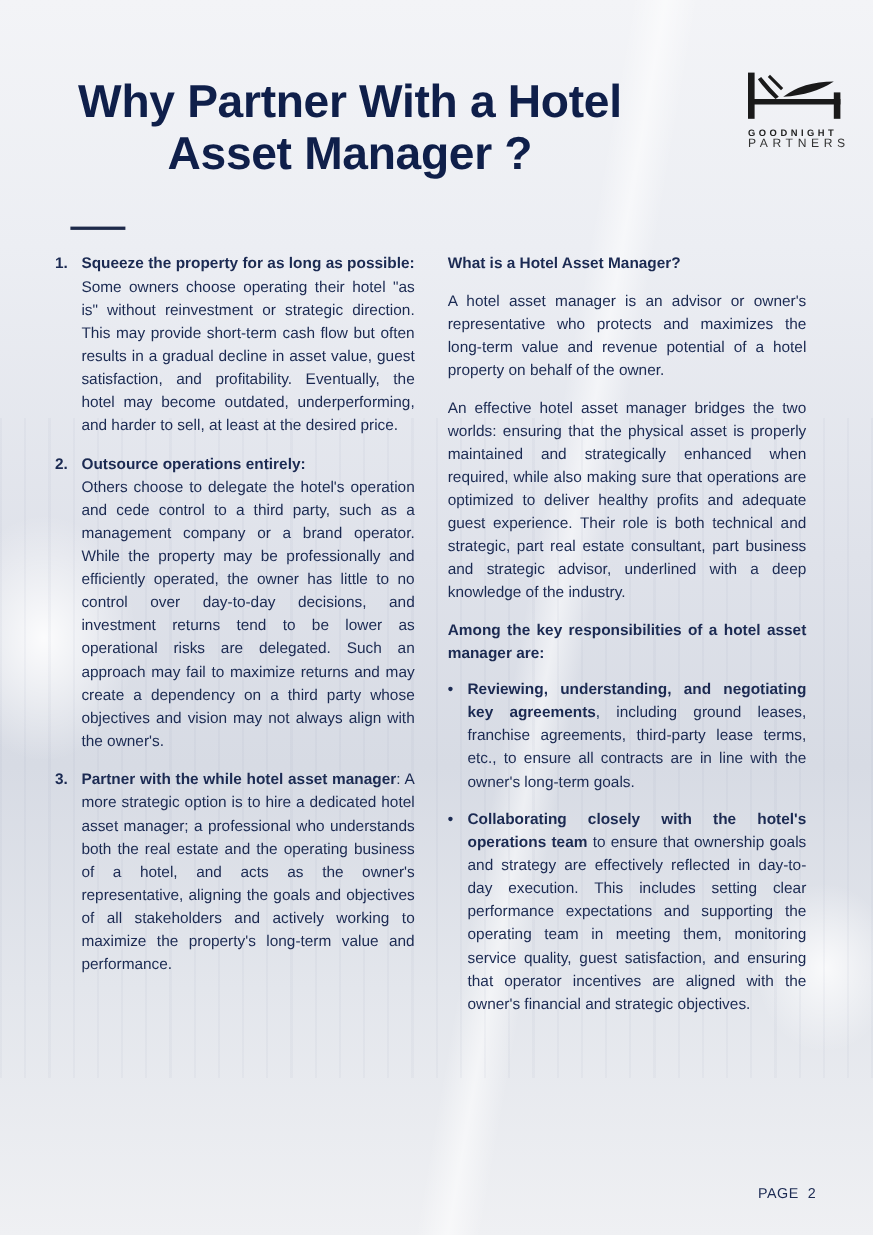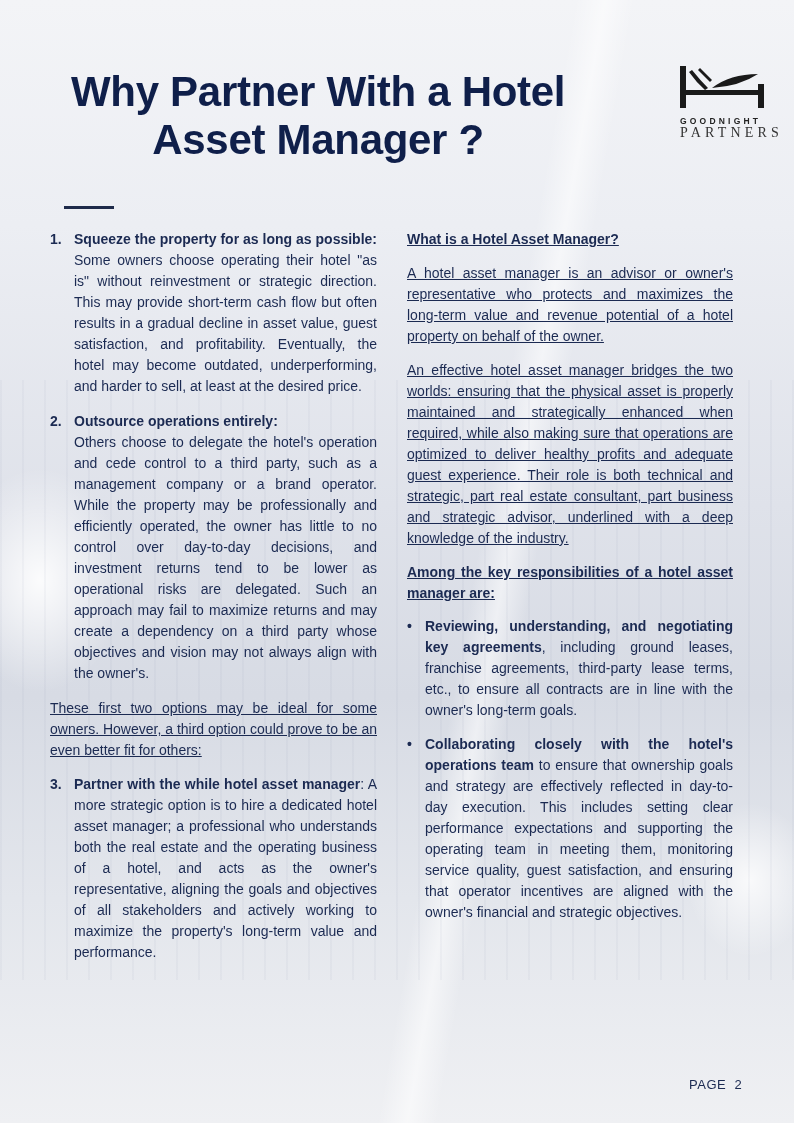--- a/index.html
+++ b/index.html
@@ -23,29 +23,29 @@
     position:absolute; left:71px; top:68px; margin:0;
     font-size:42px; line-height:48px; font-weight:700; color:#0f1f4a;
     letter-spacing:-0.3px;
     text-align:center;
   }
   .rule {
     position:absolute; left:64px; top:206px; width:50px; height:3px; background:#1e2a4a;
   }
   .logo { position:absolute; left:638px; top:64px; width:88px; height:72px;margin-left:40px; }
   .logo .l1 { position:absolute; left:2px; top:52px; font-size:8.5px; font-weight:700; letter-spacing:3.2px; color:#222; }
-  .logo .l2 { position:absolute; left:2px; top:61px; font-size:14px; letter-spacing:4.2px; color:#333;font-family:Liberation Serif, serif; }
+  .logo .l2 { position:absolute; left:2px; top:61px; font-size:11px; letter-spacing:4.2px; color:#333; }
   .col { position:absolute; top:229px; font-size:14px; line-height:21px; color:#1b2a52; text-align:justify; }
   .col.left { left:50px; width:327px; }
   .col.right { left:407px; width:326px; }
   .num-item { display:flex; margin-bottom:14px; }
   .num-item .num { width:24px; flex:none; font-weight:700; }
   .num-item .body { flex:1; }
   .bold { font-weight:700; }
-  p { margin:0 0 13px 0;text-decoration:underline; }
+  p { margin:0 0 13px 0; }
   .bullet { display:flex; margin-bottom:13px; }
   .bullet .dot { width:18px; flex:none; font-weight:700; }
   .bullet .body { flex:1; }
   .page-num { position:absolute; left:689px; top:1077px; font-size:13px; letter-spacing:0.5px; color:#1b2a52; }
 </style>
 </head>
 <body>
 
 <div class="bg-shade"></div>
 
@@ -77,21 +77,20 @@
       <span>Some owners choose operating their hotel "as is" without reinvestment or strategic direction. This may provide short-term cash flow but often results in a gradual decline in asset value, guest satisfaction, and profitability. Eventually, the hotel may become outdated, underperforming, and harder to sell, at least at the desired price.</span>
     </div>
   </div>
   <div class="num-item">
     <span class="num">2.</span>
     <div class="body">
       <div class="bold">Outsource operations entirely:</div>
       <span>Others choose to delegate the hotel's operation and cede control to a third party, such as a management company or a brand operator. While the property may be professionally and efficiently operated, the owner has little to no control over day-to-day decisions, and investment returns tend to be lower as operational risks are delegated. Such an approach may fail to maximize returns and may create a dependency on a third party whose objectives and vision may not always align with the owner's.</span>
     </div>
   </div>
-  <p>These first two options may be ideal for some owners. However, a third option could prove to be an even better fit for others:</p>
   <div class="num-item">
     <span class="num">3.</span>
     <div class="body">
       <span class="bold">Partner with the while hotel asset manager</span><span>:</span>
       <span>A more strategic option is to hire a dedicated hotel asset manager; a professional who understands both the real estate and the operating business of a hotel, and acts as the owner's representative, aligning the goals and objectives of all stakeholders and actively working to maximize the property's long-term value and performance.</span>
     </div>
   </div>
 </div>
 
 <div class="col right">

